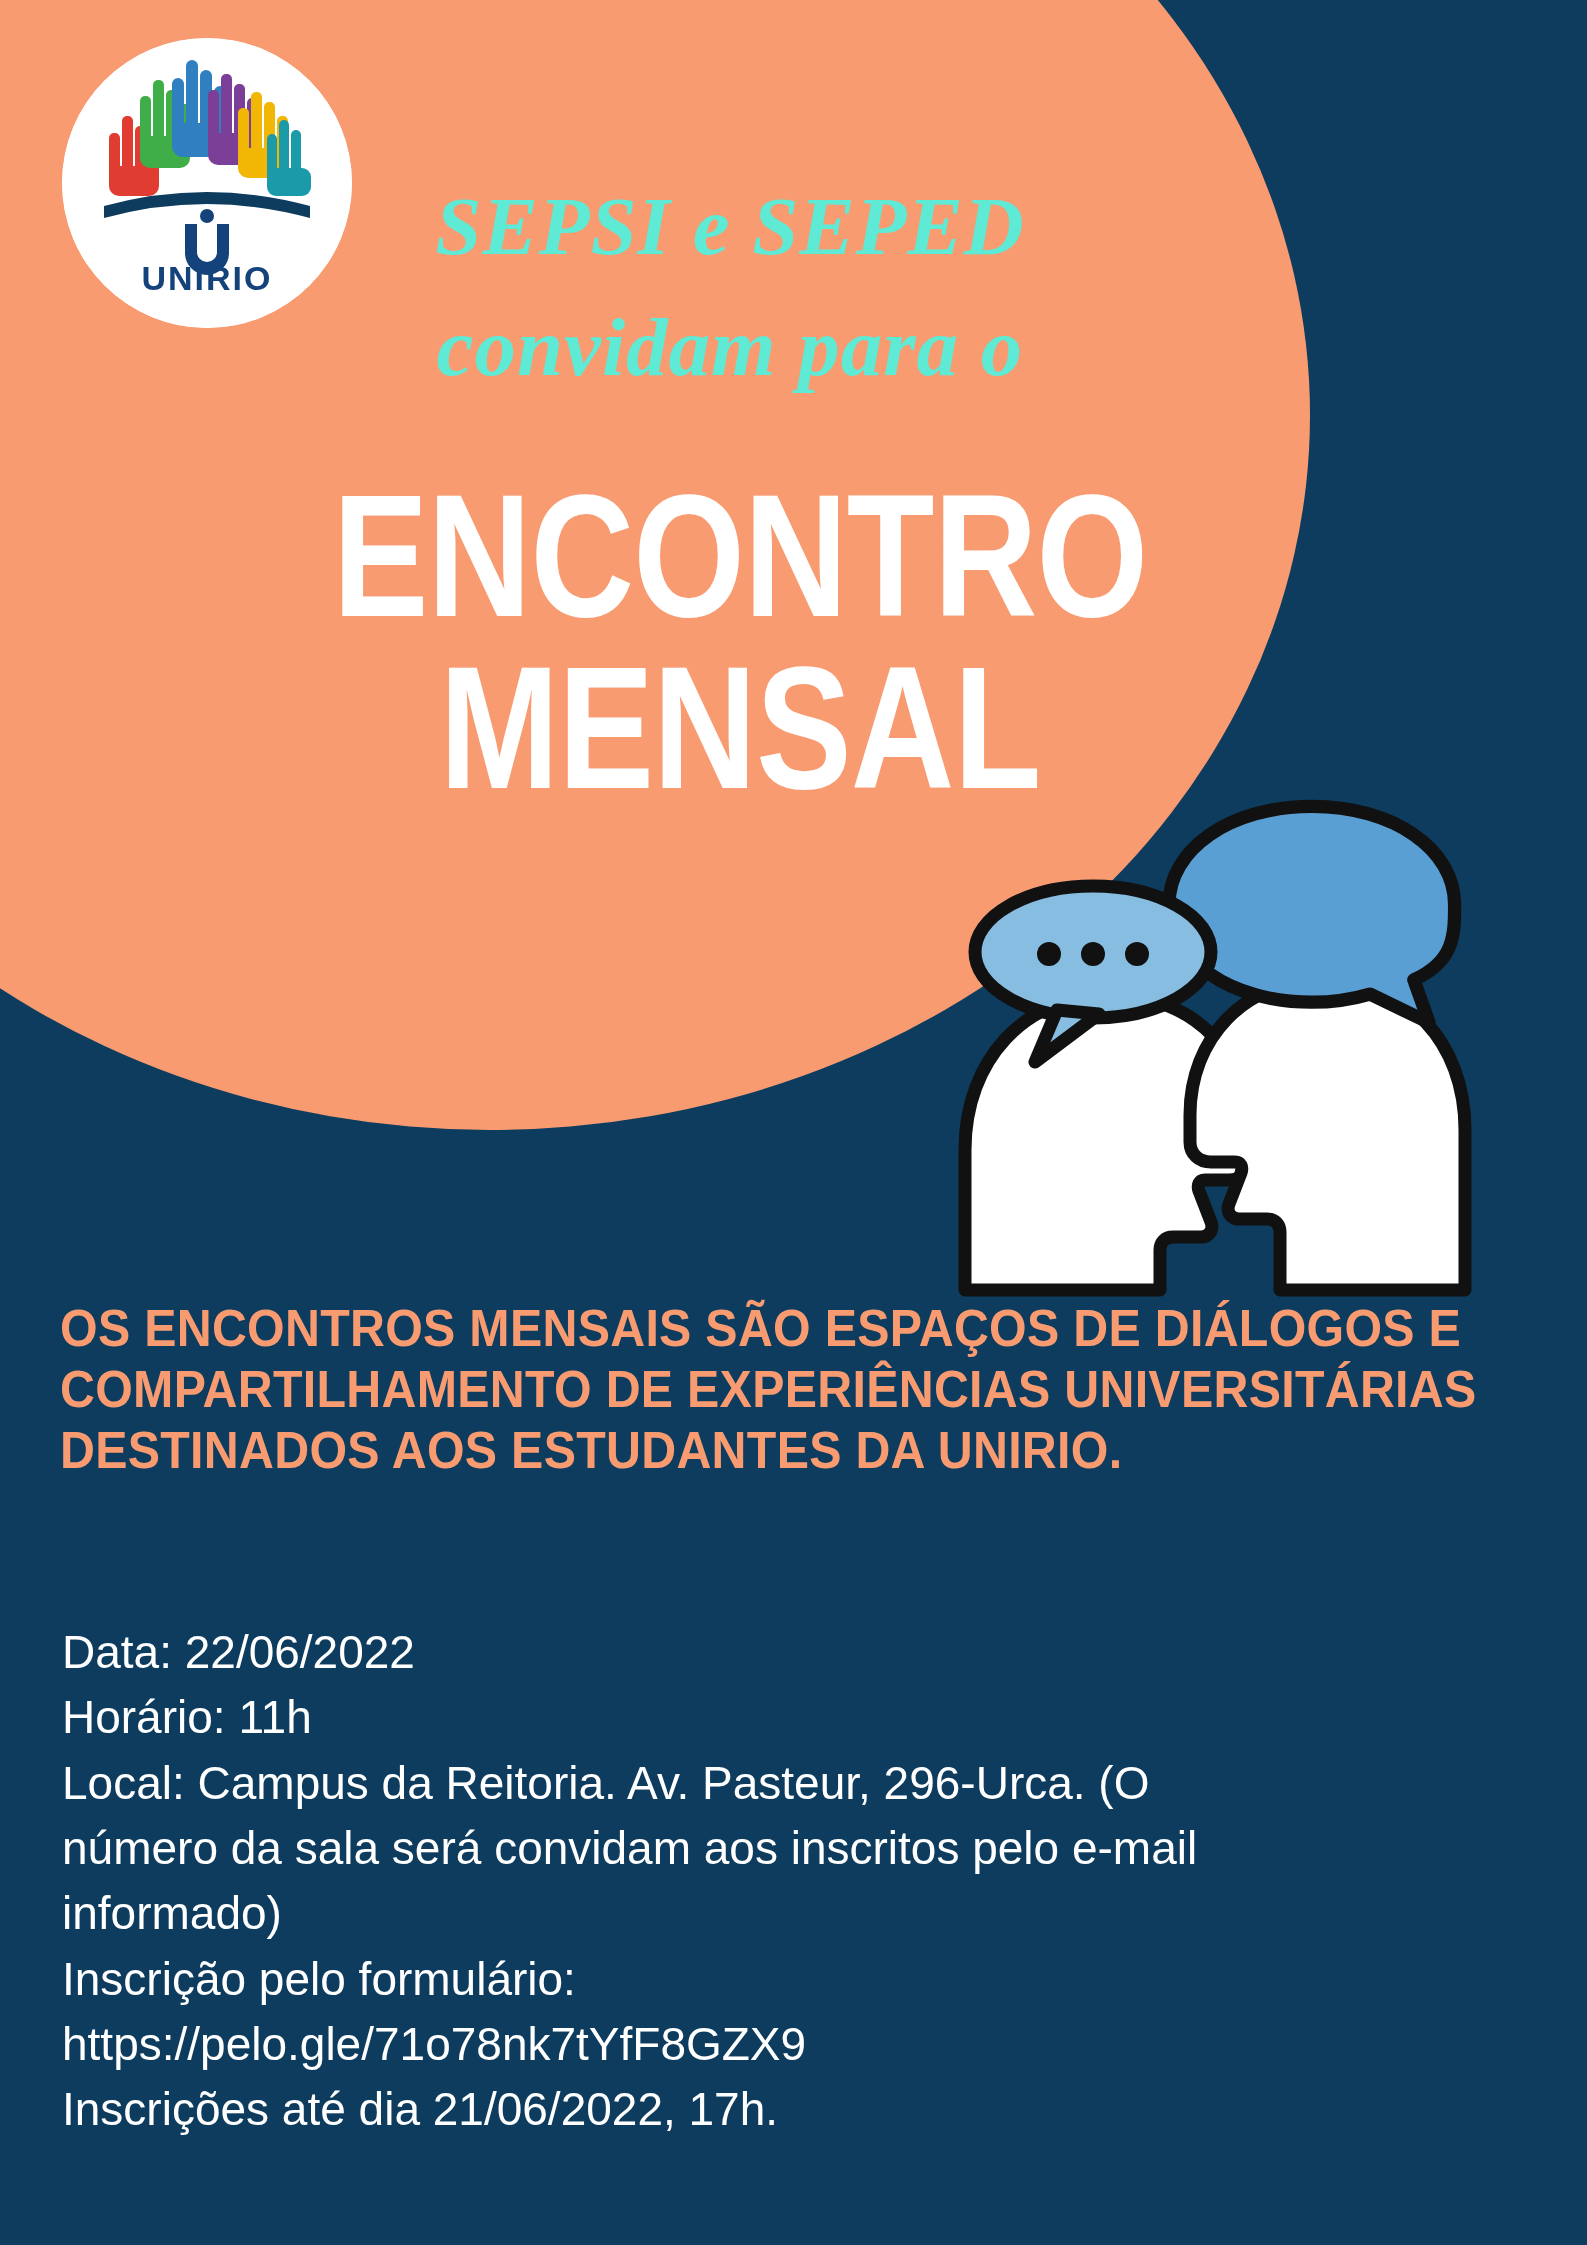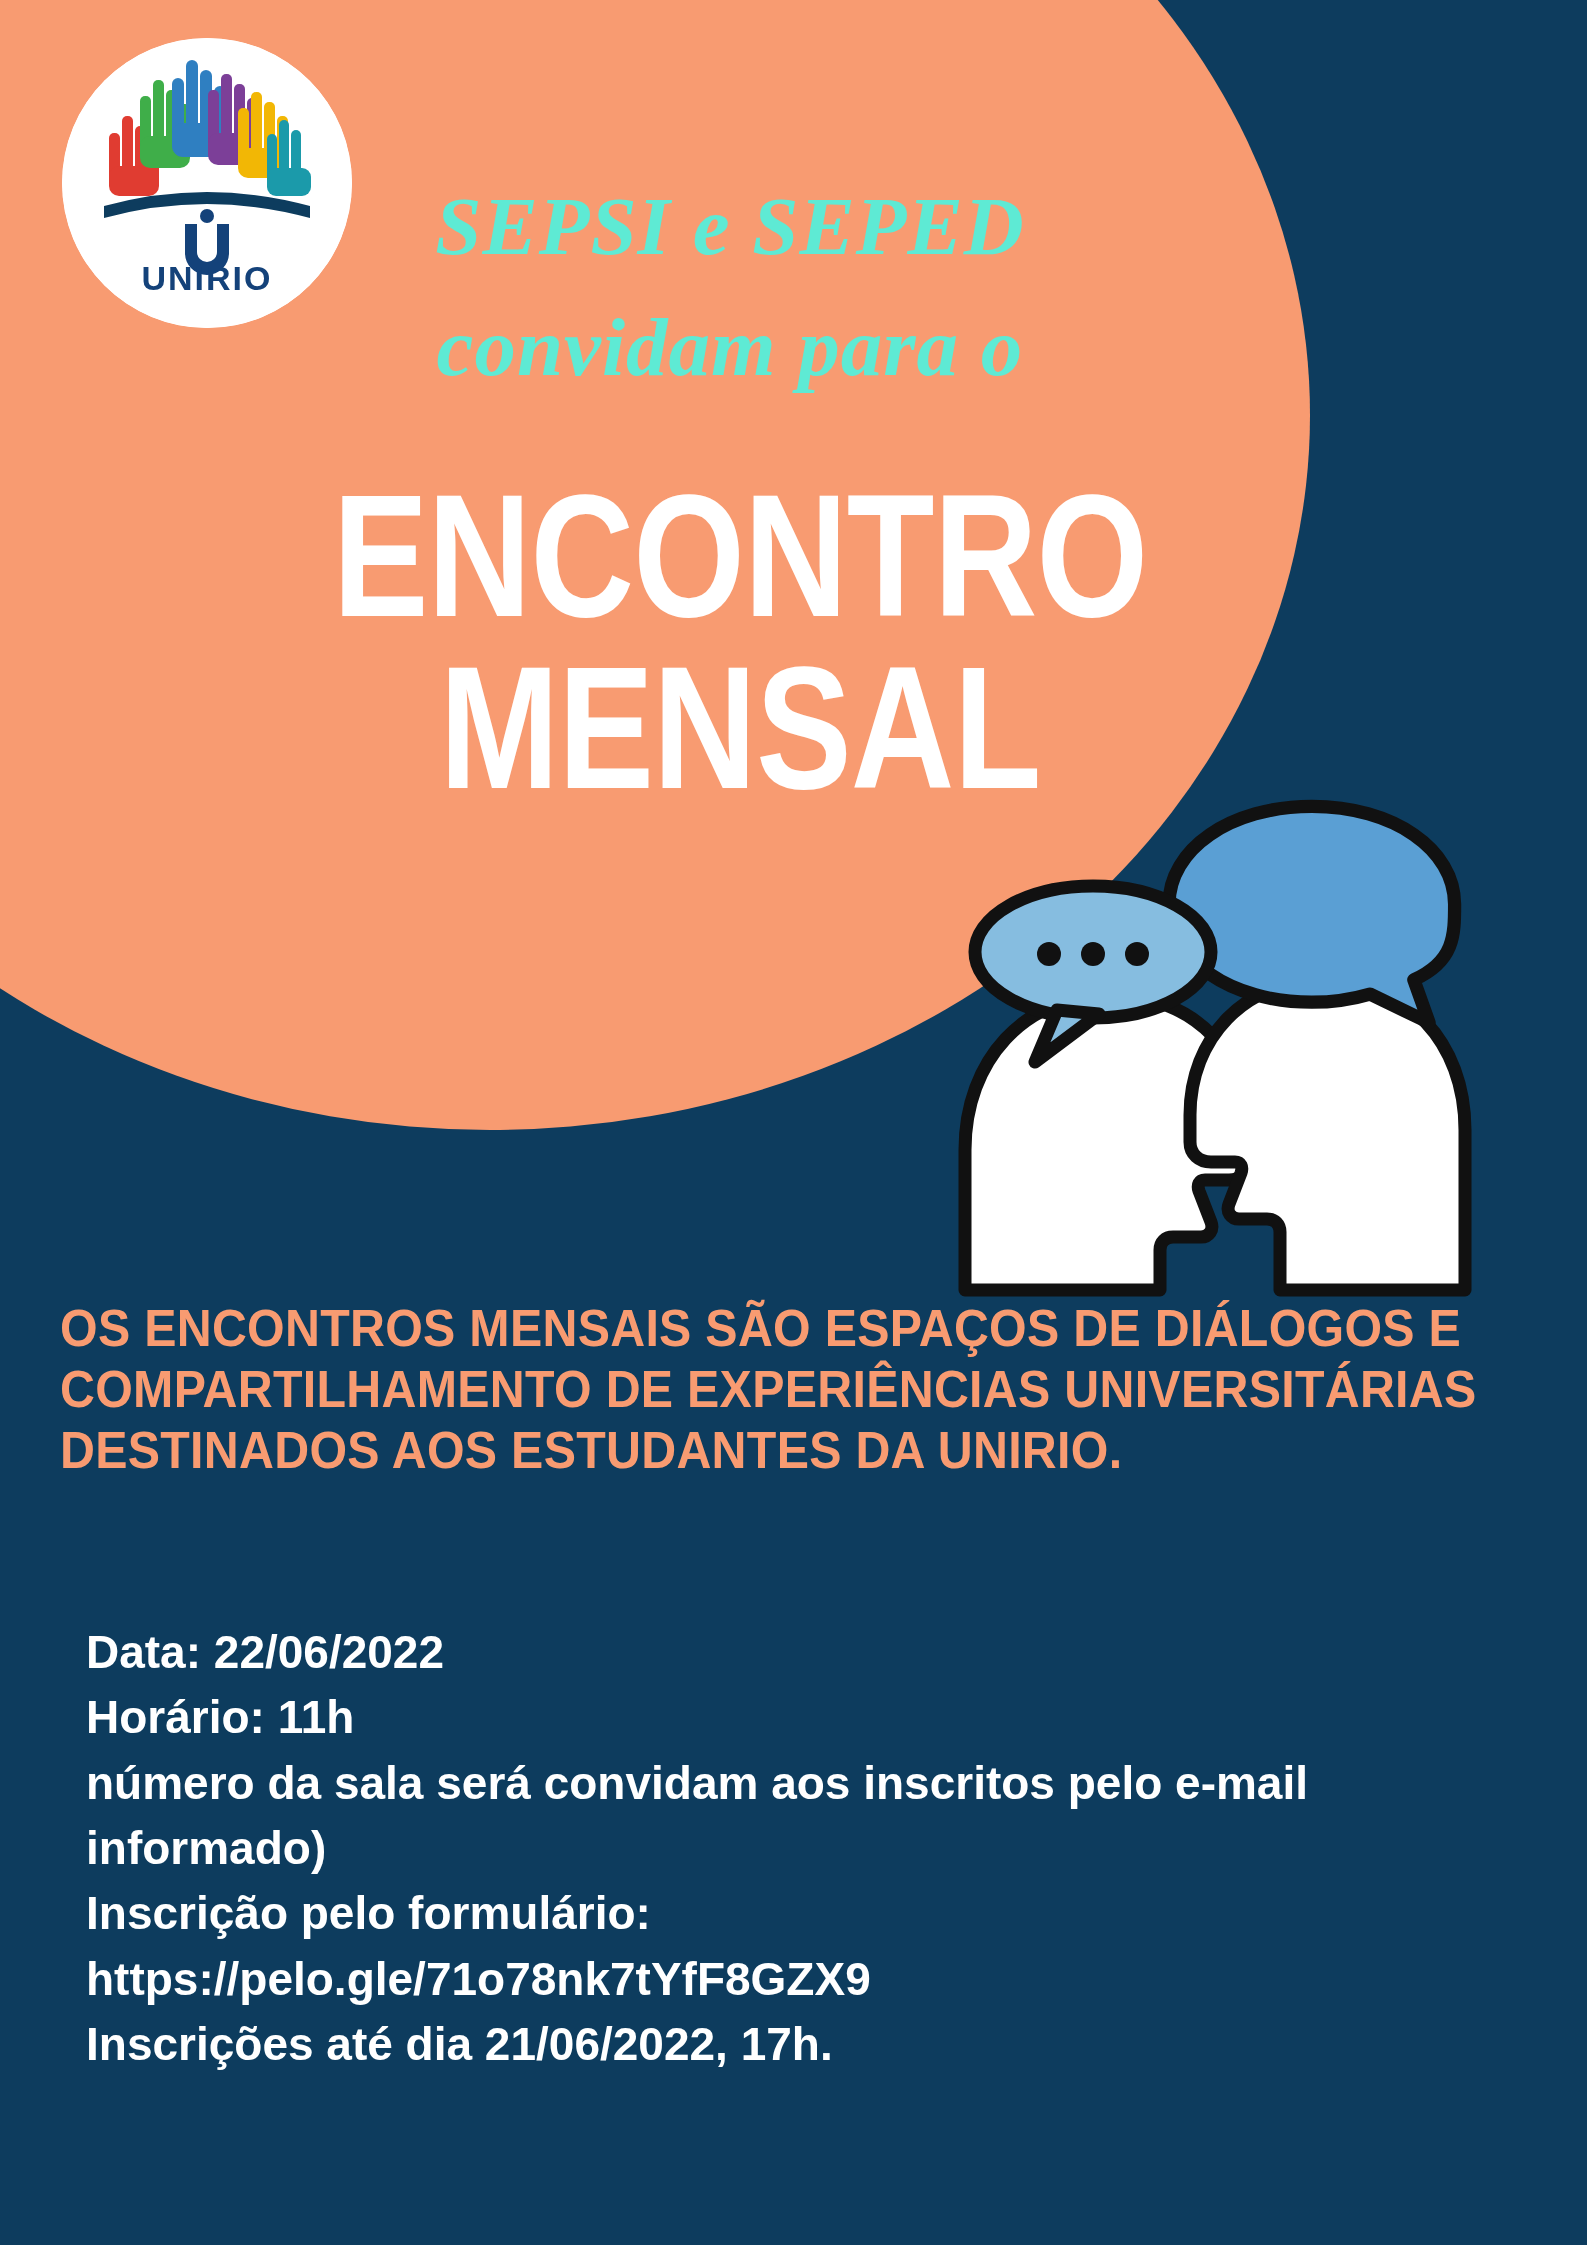--- a/index.html
+++ b/index.html
@@ -103,22 +103,21 @@
 
   
   .details {
     position: absolute;
     left: 62px;
     top: 1620px;
     width: 1420px;
     color: #ffffff;
     font-size: 46px;
     line-height: 1.42;
-    font-weight: 700;
-    margin-left: 24px;
+    font-weight: 400;
   }
   .details p { margin: 0; }
   .details .link { word-break: break-all; }
 </style>
 </head>
 <body>
 
 <div id="poster">
 
   <div class="peach-circle"></div>
@@ -219,20 +218,21 @@
 
   <div class="desc">
     <span>OS ENCONTROS MENSAIS SÃO ESPAÇOS  DE DIÁLOGOS E</span>
     <span>COMPARTILHAMENTO DE EXPERIÊNCIAS UNIVERSITÁRIAS</span>
     <span>DESTINADOS AOS ESTUDANTES DA UNIRIO.</span>
   </div>
 
   <div class="details">
     <p>Data: 22/06/2022</p>
     <p>Horário: 11h</p>
+    <p>Local: Campus da Reitoria. Av. Pasteur, 296-Urca.  (O</p>
     <p>número da sala  será convidam aos inscritos pelo e-mail</p>
     <p>informado)</p>
     <p>Inscrição pelo formulário:</p>
     <p class="link">https://pelo.gle/71o78nk7tYfF8GZX9</p>
     <p>Inscrições até dia 21/06/2022, 17h.</p>
   </div>
 
 </div>
 
 </body></html>

